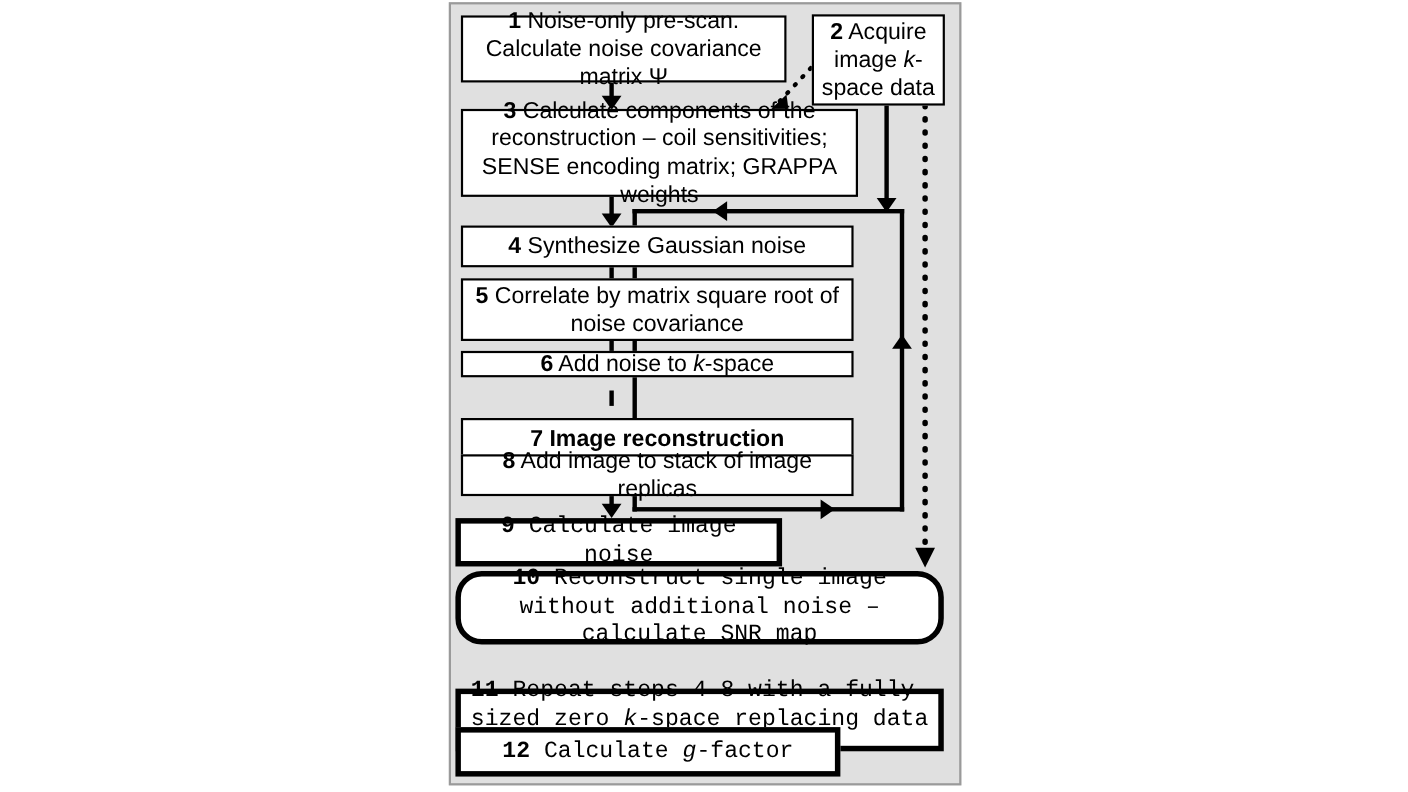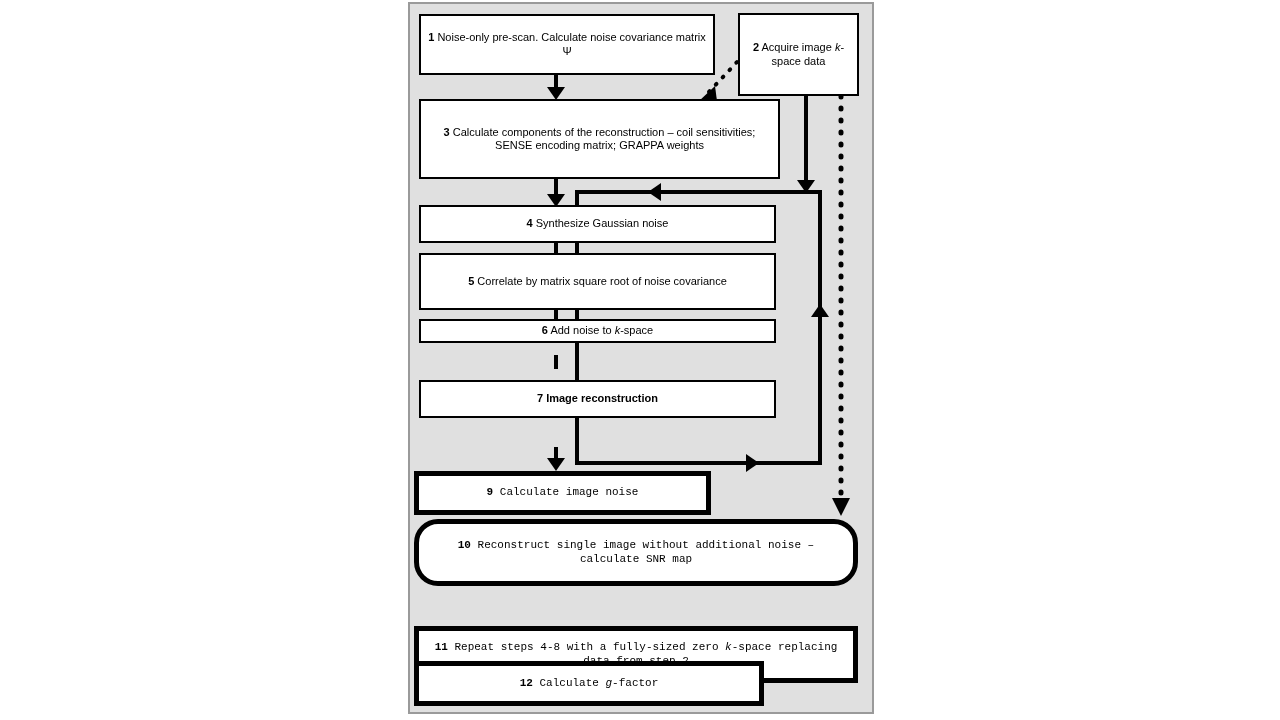--- a/index.html
+++ b/index.html
@@ -10,21 +10,21 @@
   
   #panel{
     position:absolute;left:408px;top:2px;width:466px;height:712px;
     background:#e0e0e0;border:2px solid #9a9a9a;box-sizing:border-box;
   }
 
   
   .box{
     position:absolute;background:#ffffff;border:2px solid #000;
     box-sizing:border-box;display:flex;align-items:center;justify-content:center;
-    text-align:center;color:#000;font-size:11px;line-height:1.22;
+    text-align:center;color:#000;font-size:21px;line-height:1.22;
     padding:2px 6px;
   }
   .box.thick{border-width:5px;font-family:Liberation Mono, monospace;}
   .box .t{display:block;width:100%;}
   .num{font-weight:bold;}
   .it{font-style:italic;}
   .bold{font-weight:bold;}
 
   
   .ln{position:absolute;background:#000;}
@@ -129,20 +129,25 @@
         <span class="num">6</span> Add noise to <span class="it">k</span>-space
       </span>
     </div>
 
     <div class="box" style="left:9px;top:376px;width:357px;height:38px;">
       <span class="t bold">
         <span class="num">7</span><span> Image reconstruction</span>
       </span>
     </div>
 
+    <div class="box" style="left:9px;top:409px;width:357px;height:38px;">
+      <span class="t">
+        <span class="num">8</span><span> Add image to stack of image replicas</span>
+      </span>
+    </div>
 
     <div class="box thick" style="left:4px;top:467px;width:297px;height:44px;">
       <span class="t">
         <span class="num">9</span><span> Calculate image noise</span>
       </span>
     </div>
 
     <div class="box thick" style="left:4px;top:515px;width:444px;height:67px;border-radius:24px;">
       <span class="t">
         <span class="num">10</span><span> Reconstruct single image without additional noise – calculate SNR map</span>

